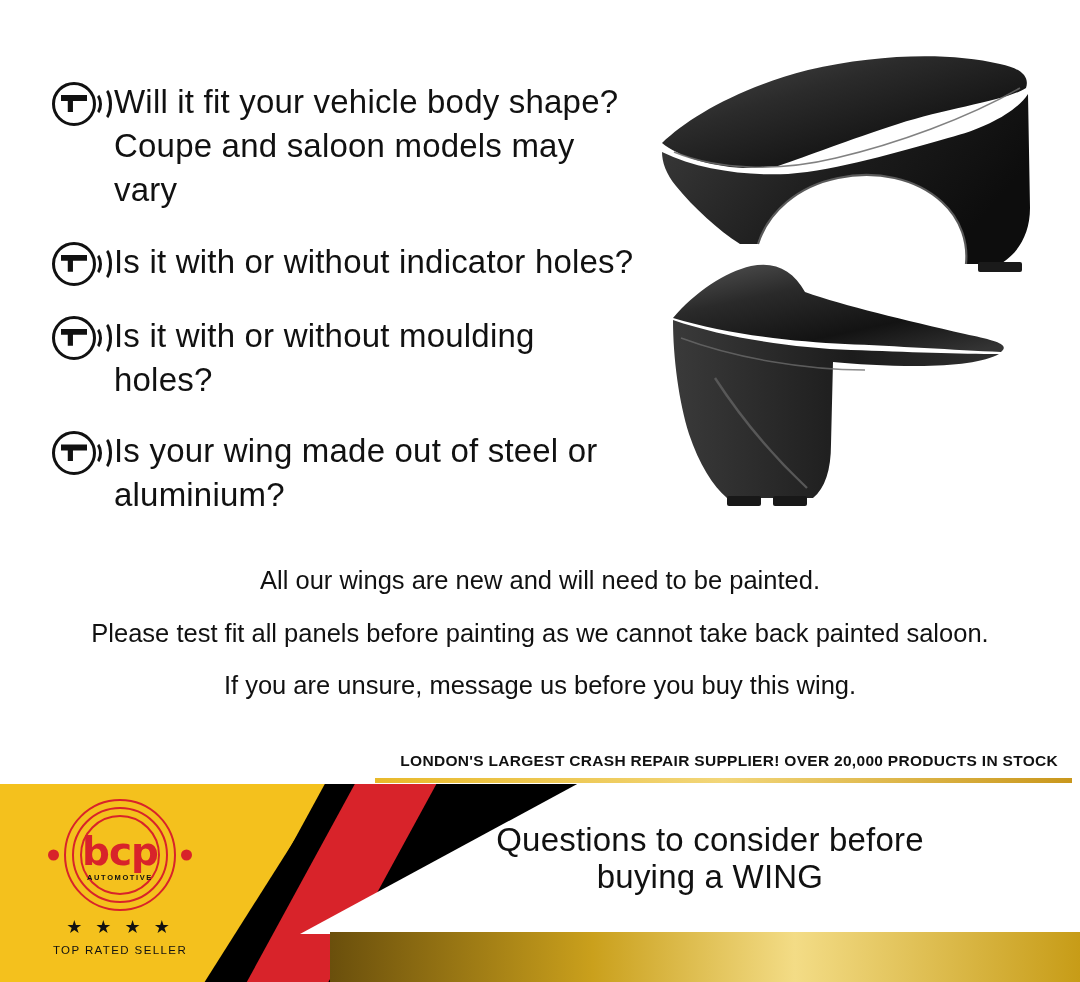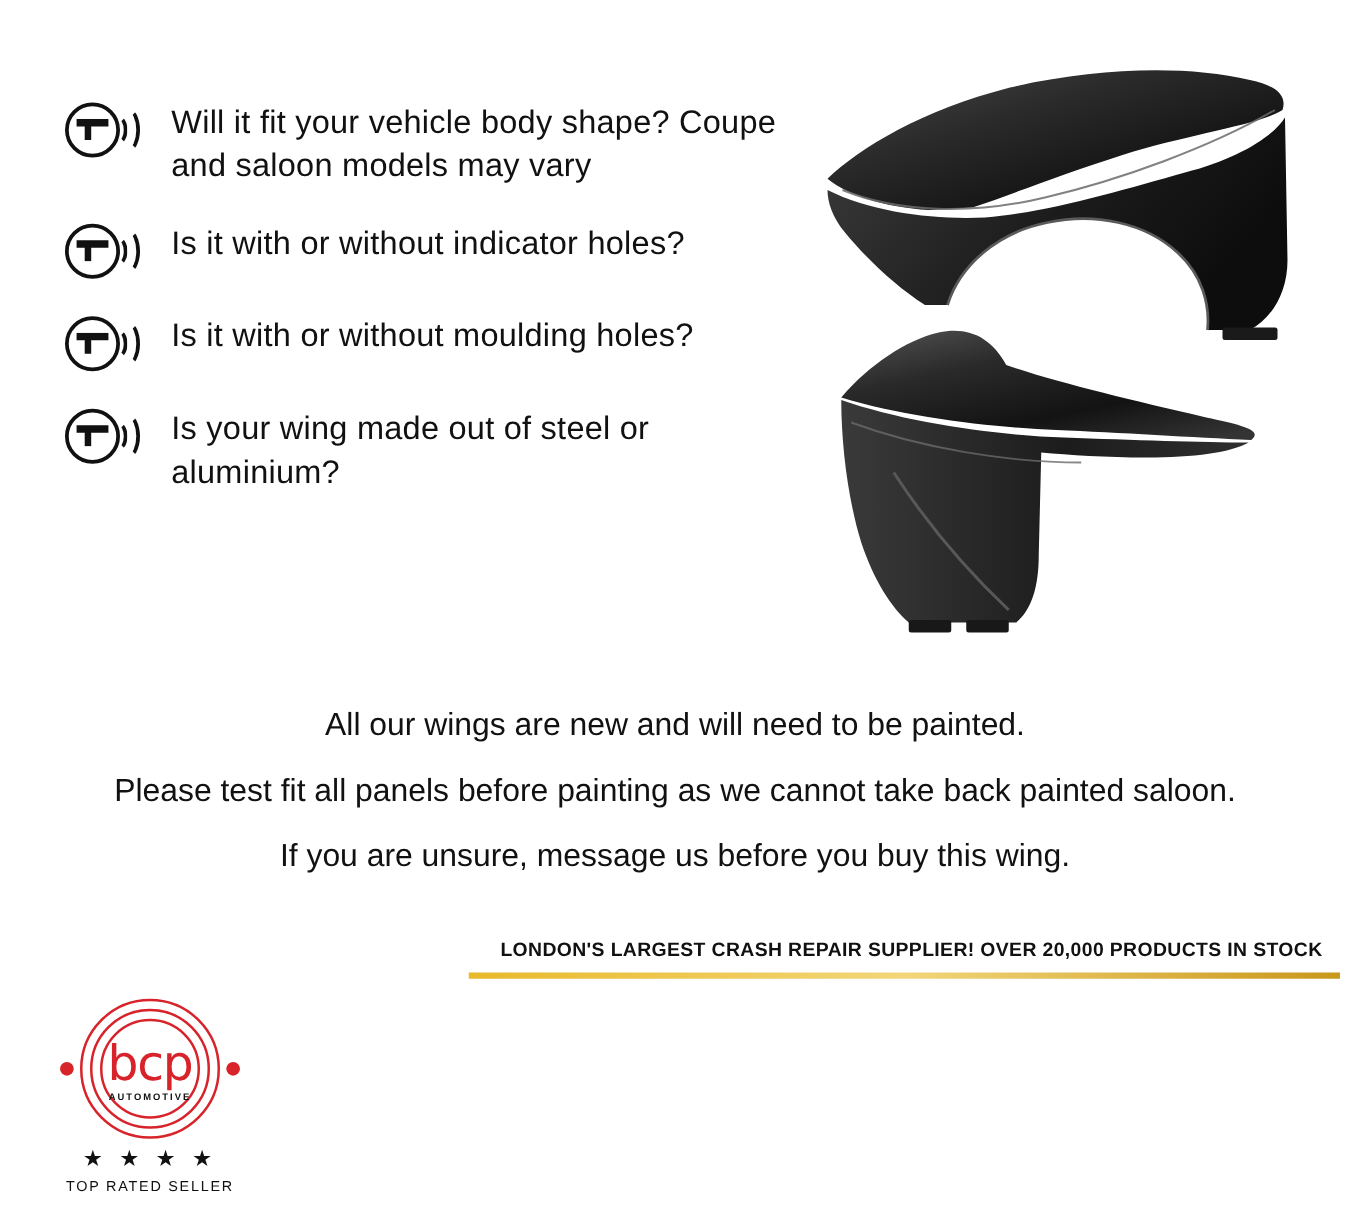--- a/index.html
+++ b/index.html
@@ -61,27 +61,26 @@
   .q-icon .arc1 {
     left: 34px; top: 10px;
     width: 16px; height: 24px;
     transform: rotate(0deg);
   }
   .q-icon .arc2 {
     left: 40px; top: 4px;
     width: 20px; height: 36px;
   }
   .q-text {
-    font-size: 26px;
+    font-size: 33px;
     line-height: 1.33;
     color: #111;
     letter-spacing: 0.2px;
     padding-top: 2px;
     max-width: 520px;
-    margin-left: 23px;
   }
 
   
   .wing-top {
     position: absolute;
     left: 648px;
     top: 48px;
     width: 400px;
     height: 230px;
   }
@@ -224,21 +223,21 @@
     transform: translate(-50%, -50%);
   }
   .lc.c1 { width: 112px; height: 112px; }
   .lc.c2 { width: 96px;  height: 96px; }
   .lc.c3 { width: 80px;  height: 80px; }
   .logo-word {
     position: absolute;
     left: 50%; top: 50%;
     transform: translate(-50%, -58%);
     font-size: 39px;
-    font-weight: normal;
+    font-weight: bold;
     color: #d8232a;
     font-family: "DejaVu Sans", sans-serif;
     letter-spacing: -1px;
   }
   .logo-sub {
     position: absolute;
     left: 50%; top: 50%;
     transform: translate(-50%, 18px);
     font-size: 7.5px;
     letter-spacing: 1.6px;
@@ -382,20 +381,31 @@
     <div class="note">All our wings are new and will need to be painted.</div>
     <div class="note">Please test fit all panels before painting as we cannot take back painted saloon.</div>
     <div class="note">If you are unsure, message us before you buy this wing.</div>
   </div>
 
   <div class="strip">
     <div class="strip-text">LONDON'S LARGEST CRASH REPAIR SUPPLIER! OVER 20,000 PRODUCTS IN STOCK</div>
     <div class="strip-bar"></div>
   </div>
 
+  <div class="footer">
+    <div class="f-yellow"></div>
+    <div class="f-black1"></div>
+    <div class="f-red"></div>
+    <div class="f-white"></div>
+    <div class="f-gold"></div>
+    <div class="f-title">
+      <div>Questions to consider before</div>
+      <div>buying a WING</div>
+    </div>
+  </div>
 
   <div class="logo">
     <div class="logo-circles">
       <span class="lc c1"></span>
       <span class="lc c2"></span>
       <span class="lc c3"></span>
       <span class="logo-dot-l"></span>
       <span class="logo-dot-r"></span>
       <span class="logo-word">bcp</span>
       <span class="logo-sub">AUTOMOTIVE</span>

